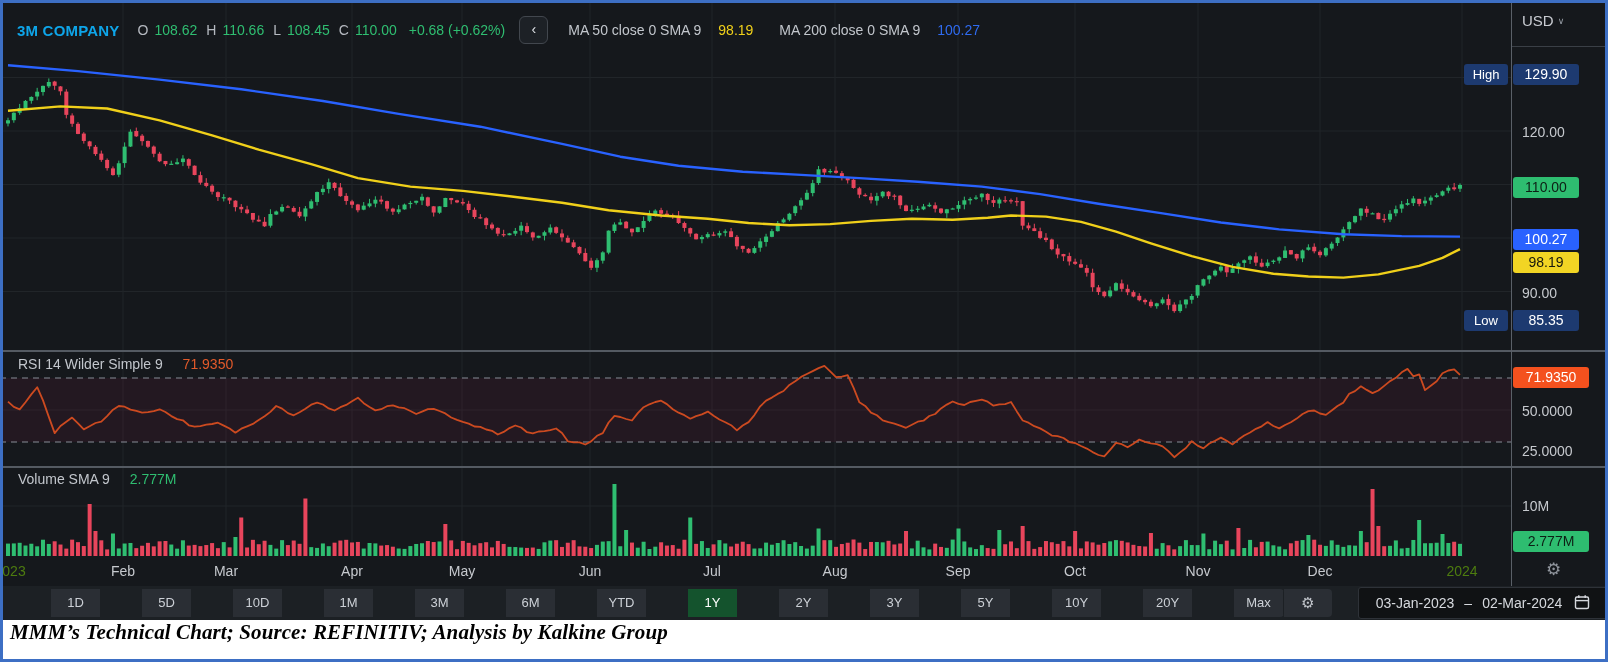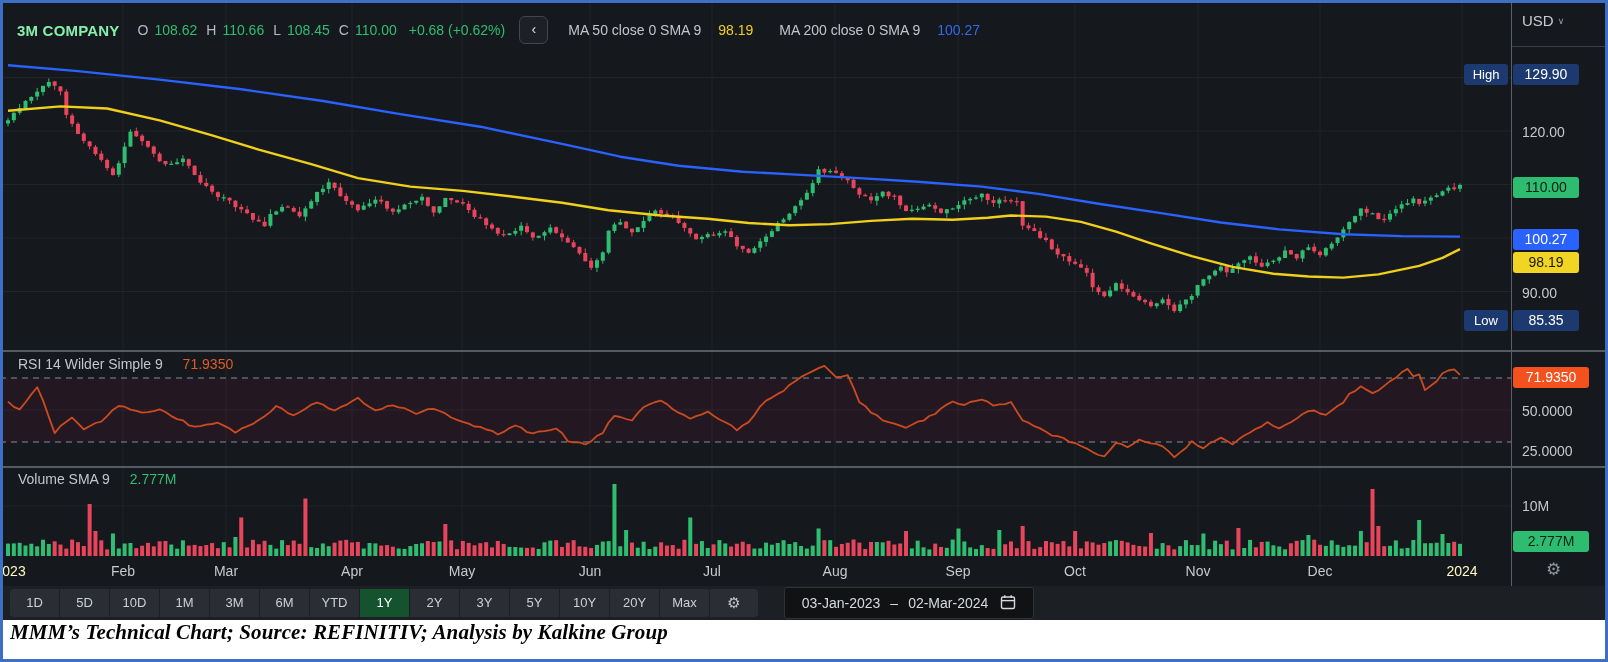--- a/index.html
+++ b/index.html
@@ -7,21 +7,21 @@
        font-family:"Liberation Sans","DejaVu Sans",sans-serif;}
   .stage{position:absolute;left:0;top:0;width:1608px;height:662px;background:#15181c;}
   .border-overlay{position:absolute;inset:0;border:3px solid #3d6fc4;pointer-events:none;z-index:99;}
   #chart-svg{position:absolute;left:0;top:0;z-index:1;}
   .hsep{position:absolute;left:0;width:1608px;height:2px;background:#545a62;z-index:4;}
   .vsep{position:absolute;top:3px;height:583px;left:1511px;width:1px;background:#5a6068;z-index:4;}
   .usd-sep{position:absolute;left:1512px;top:46px;width:93px;height:1px;background:#3a3f46;z-index:4;}
 
   
   .topbar{position:absolute;left:17px;top:17px;height:26px;display:flex;align-items:center;z-index:6;white-space:nowrap;}
-  .sym{font-size:15px;font-weight:700;color:#86efac;letter-spacing:.2px;margin-right:18px;}
+  .sym{font-size:15px;font-weight:700;color:#0ea5e9;letter-spacing:.2px;margin-right:18px;}
   .kv{font-size:14px;color:#b6bac1;margin-right:9px;}
   .kv .val{color:#2fbe71;margin-left:6px;}
   .chg{font-size:14px;color:#2fbe71;margin-left:3px;margin-right:14px;}
   .backbtn{width:27px;height:26px;background:#1d2126;border:1px solid #42474e;border-radius:6px;
            color:#dfe2e6;font-size:14px;line-height:24px;text-align:center;margin-right:20px;cursor:pointer;}
   .malabel{font-size:14px;color:#c2c6cc;margin-right:17px;}
   .mav{font-size:14px;margin-right:26px;}
   .mav.yellow{color:#f0d01a;}
   .mav.blue{color:#2f6bf0;}
 
@@ -44,28 +44,28 @@
   .b-yellow{background:#f2d524;color:#17180d;}
   .b-orange{background:#f4511e;color:#fff;width:76px;}
   .b-volgreen{background:#2ebd70;color:#0d1f15;width:76px;}
   .hl-badge{position:absolute;left:1464px;width:44px;height:21px;border-radius:3px;background:#1d3a70;
             color:#fff;font-size:13px;font-weight:500;text-align:center;line-height:21px;z-index:6;}
   .scale-gear{position:absolute;left:34px;top:556px;font-size:17px;color:#8f949c;cursor:pointer;}
 
   
   .time-axis{position:absolute;left:0;top:557px;width:1511px;height:29px;z-index:5;}
   .mlab{position:absolute;top:6px;transform:translateX(-50%);font-size:14px;color:#c6c9ce;}
-  .mlab.year{color:#fef9c3;}
+  .mlab.year{color:#4d7c0f;}
 
   
   .toolbar{position:absolute;left:0;top:586px;width:1608px;height:34px;background:#1c2024;z-index:5;
            display:flex;align-items:center;}
   .rgroup{display:flex;margin-left:10px;border-radius:4px;overflow:hidden;}
   .rbtn{width:49px;height:28px;background:#2a2e34;color:#ccd0d6;font-size:13px;text-align:center;
-        line-height:28px;border-right:1px solid #1c2024;cursor:pointer;}
+        line-height:28px;border-right:1px solid #1c2024;cursor:pointer;margin-left:41px;}
   .rbtn.active{background:#14532d;color:#fff;}
   .gearbtn{width:48px;height:28px;background:#2a2e34;color:#c0c4ca;font-size:15px;text-align:center;
            line-height:28px;border-radius:0 4px 4px 0;cursor:pointer;}
   .datebox{margin-left:26px;width:248px;height:30px;background:#101214;border:1px solid #2e3238;border-radius:3px;
            display:flex;align-items:center;justify-content:center;gap:10px;font-size:14px;color:#d6d9de;cursor:pointer;}
   .cal{display:inline-block;margin-left:2px;}
 
   
   .caption{position:absolute;left:0;top:620px;width:1608px;height:39px;background:#ffffff;z-index:6;
            display:flex;}

